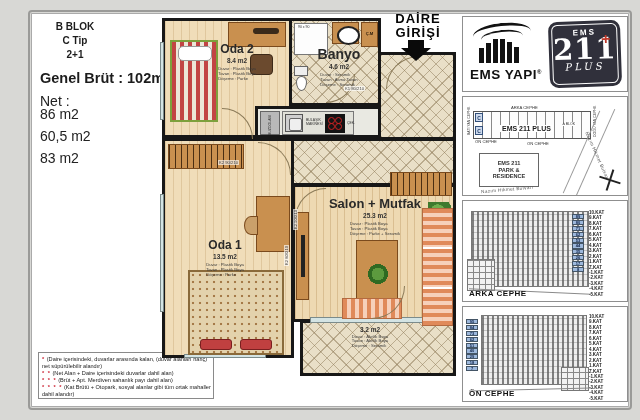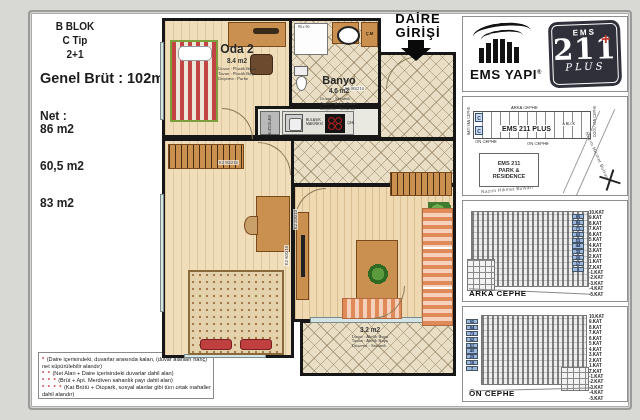--- a/index.html
+++ b/index.html
@@ -3,21 +3,21 @@
 <meta charset="utf-8">
 <style>
   html,body{margin:0;padding:0;}
   body{width:640px;height:420px;background:#d8d8d5;font-family:"Liberation Sans",sans-serif;position:relative;overflow:hidden;color:#1c1c1c;}
   .abs{position:absolute;}
   .sheet{left:28px;top:10px;width:600px;height:396px;background:#fff;border:2px solid #9a9a98;border-radius:4px;box-shadow:inset 0 0 0 1px #d8d8d5, inset 0 0 0 2px #aaa;}
   
   .info{left:40px;top:20px;width:120px;}
   .hdr3{width:70px;text-align:center;font-size:10px;font-weight:bold;line-height:14px;}
   .genel{margin-top:8px;font-size:14.5px;font-weight:bold;white-space:nowrap;}
-  .metric{margin-top:24px;font-size:12px;line-height:13px;font-weight:bold;color:#222;}
+  .metric{margin-top:9px;font-size:14px;line-height:13px;font-weight:normal;color:#222;}
   
   .fnbox{left:38px;top:352px;width:176px;height:47px;border:1px solid #8a8a8a;background:#fff;padding:3px 2px 0 3px;box-sizing:border-box;}
   .fnote{font-size:5.6px;line-height:7px;color:#222;}
   .stars{color:#cc2233;font-weight:bold;letter-spacing:1px;}
   
   .plan{left:160px;top:14px;width:300px;height:392px;}
   .room{position:absolute;border:3px solid #171717;box-sizing:border-box;}
   .wood{background-color:#eed9b2;background-image:repeating-linear-gradient(90deg,rgba(165,120,60,.28) 0 1px,transparent 1px 7px);}
   .wood2{background-color:#f0ddb9;background-image:repeating-linear-gradient(90deg,rgba(165,120,60,.22) 0 1px,transparent 1px 8px);}
   .tile{background-color:#e9dfc7;background-image:repeating-linear-gradient(45deg,rgba(140,120,85,.5) 0 1px,transparent 1px 9px),repeating-linear-gradient(-45deg,rgba(140,120,85,.5) 0 1px,transparent 1px 9px);}
@@ -181,23 +181,33 @@
   <div class="doorlbl" style="left:184px;top:72px;">K1 80/210</div>
   <div class="doorlbl vert" style="left:133px;top:216px;">K2 90/210</div>
   <div class="doorlbl vert" style="left:124px;top:252px;">K2 80/210</div>
 
   <div class="roomlabel" style="left:40px;top:28px;width:74px;">
     <div class="rname" style="font-size:12px;">Oda 2</div>
     <div class="rarea">8.4 m2</div>
     <div class="rspecs" style="display:inline-block;"><div class="spec">Duvar : Plastik Boya</div><div class="spec">Tavan : Plastik Boya</div><div class="spec">Döşeme : Parke</div></div>
   </div>
   <div class="roomlabel" style="left:146px;top:32px;width:66px;">
-    <div class="rname" style="font-size:11px;margin-top:28px;">Banyo</div>
+    <div class="rname" style="font-size:14px;">Banyo</div>
     <div class="rarea">4.6 m2</div>
     <div class="rspecs" style="display:inline-block;"><div class="spec">Duvar : Seramik</div><div class="spec">Tavan : Asma Tavan</div><div class="spec">Döşeme : Seramik</div></div>
+  </div>
+  <div class="roomlabel" style="left:150px;top:182px;width:130px;">
+    <div class="rname" style="font-size:13px;">Salon + Mutfak</div>
+    <div class="rarea">25.3 m2</div>
+    <div class="rspecs" style="display:inline-block;"><div class="spec">Duvar : Plastik Boya</div><div class="spec">Tavan : Plastik Boya</div><div class="spec">Döşeme : Parke + Seramik</div></div>
+  </div>
+  <div class="roomlabel" style="left:28px;top:224px;width:74px;">
+    <div class="rname" style="font-size:12px;">Oda 1</div>
+    <div class="rarea">13.5 m2</div>
+    <div class="rspecs" style="display:inline-block;"><div class="spec">Duvar : Plastik Boya</div><div class="spec">Tavan : Plastik Boya</div><div class="spec">Döşeme : Parke</div></div>
   </div>
   <div class="roomlabel" style="left:150px;top:312px;width:120px;">
     <div class="rarea" style="margin-top:0;">3.2 m2</div>
     <div class="rspecs" style="display:inline-block;margin-top:0;"><div class="spec" style="line-height:4.6px;">Duvar : Akrilik Boya</div><div class="spec" style="line-height:4.6px;">Tavan : Akrilik Boya</div><div class="spec" style="line-height:4.6px;">Döşeme : Seramik</div></div>
   </div>
 
   <div class="abs" style="left:220px;top:-2px;width:76px;">
     <div class="entrance-txt">DAİRE</div>
     <div class="entrance-txt">GİRİŞİ</div>
   </div>

